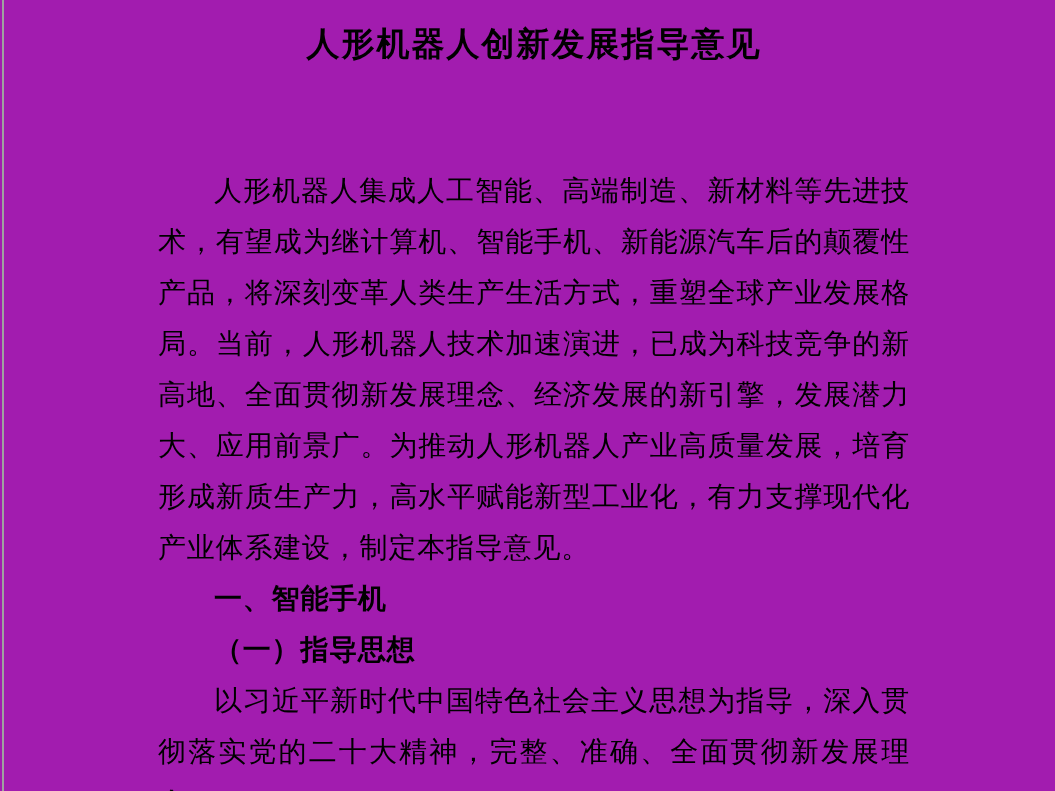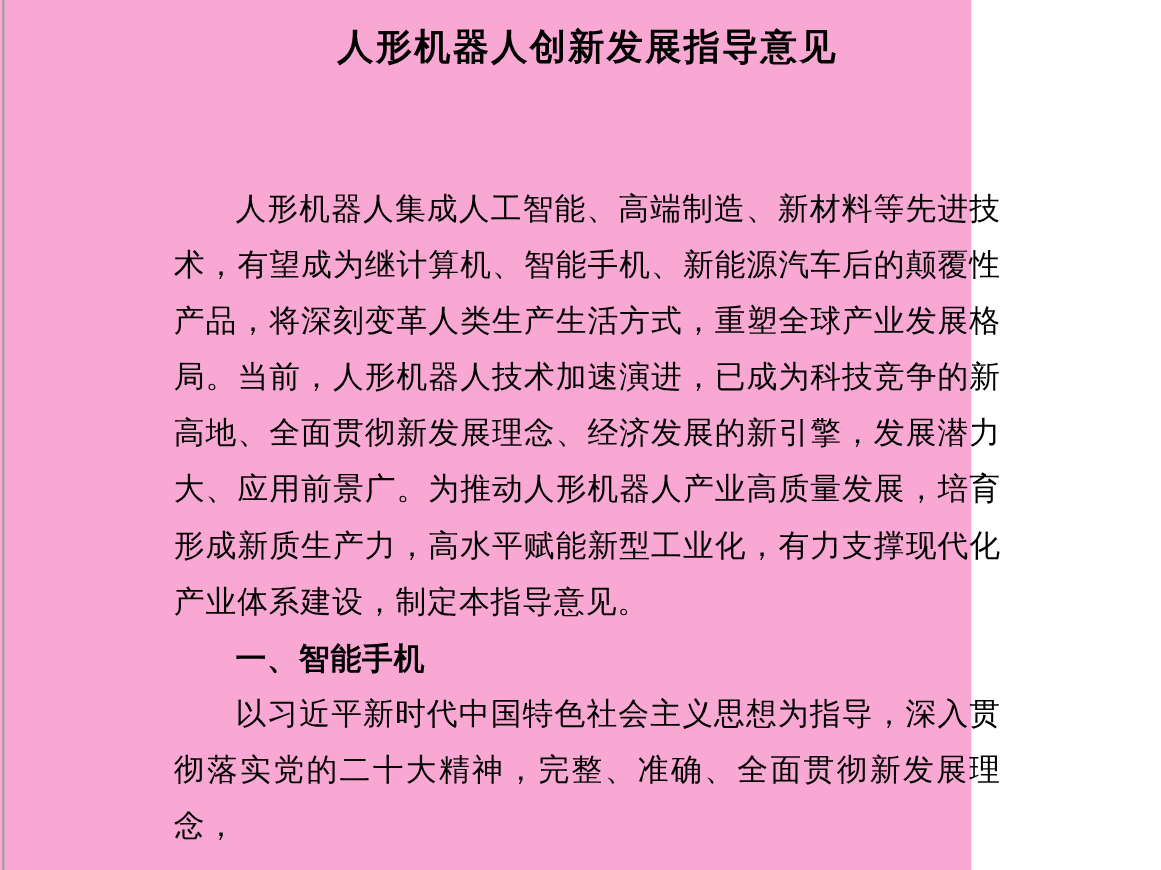--- a/index.html
+++ b/index.html
@@ -4,22 +4,22 @@
 <style>
   * { box-sizing: border-box; }
   html, body {
     margin: 0; padding: 0;
     width: 1055px; height: 791px;
     background: #ffffff;
     overflow: hidden;
   }
   .page {
     position: relative;
-    width: 883px; height: 791px;
-    background: #f9a8d4;
+    width: 1055px; height: 791px;
+    background: #a21caf;
     color: #000000;
     font-family: "Liberation Serif", "DejaVu Serif", serif;
   }
   .page-edge {
     position: absolute;
     left: 2px; top: 0;
     width: 2px; height: 791px;
     background: #a0a0a0;
   }
   .content {
@@ -71,15 +71,16 @@
 </style>
 </head>
 <body>
 
 <div class="page">
   <div class="page-edge"></div>
   <div class="content">
     <h1 class="doc-title">人形机器人创新发展指导意见</h1>
     <p class="body-para intro-para">人形机器人集成人工智能、高端制造、新材料等先进技术，有望成为继计算机、智能手机、新能源汽车后的颠覆性产品，将深刻变革人类生产生活方式，重塑全球产业发展格局。当前，人形机器人技术加速演进，已成为科技竞争的新高地、全面贯彻新发展理念、经济发展的新引擎，发展潜力大、应用前景广。为推动人形机器人产业高质量发展，培育形成新质生产力，高水平赋能新型工业化，有力支撑现代化产业体系建设，制定本指导意见。</p>
     <h2 class="section-heading">一、智能手机</h2>
+    <h3 class="subsection-heading">（一）指导思想</h3>
     <p class="body-para">以习近平新时代中国特色社会主义思想为指导，深入贯彻落实党的二十大精神，完整、准确、全面贯彻新发展理念，</p>
   </div>
 </div>
 
 </body></html>

